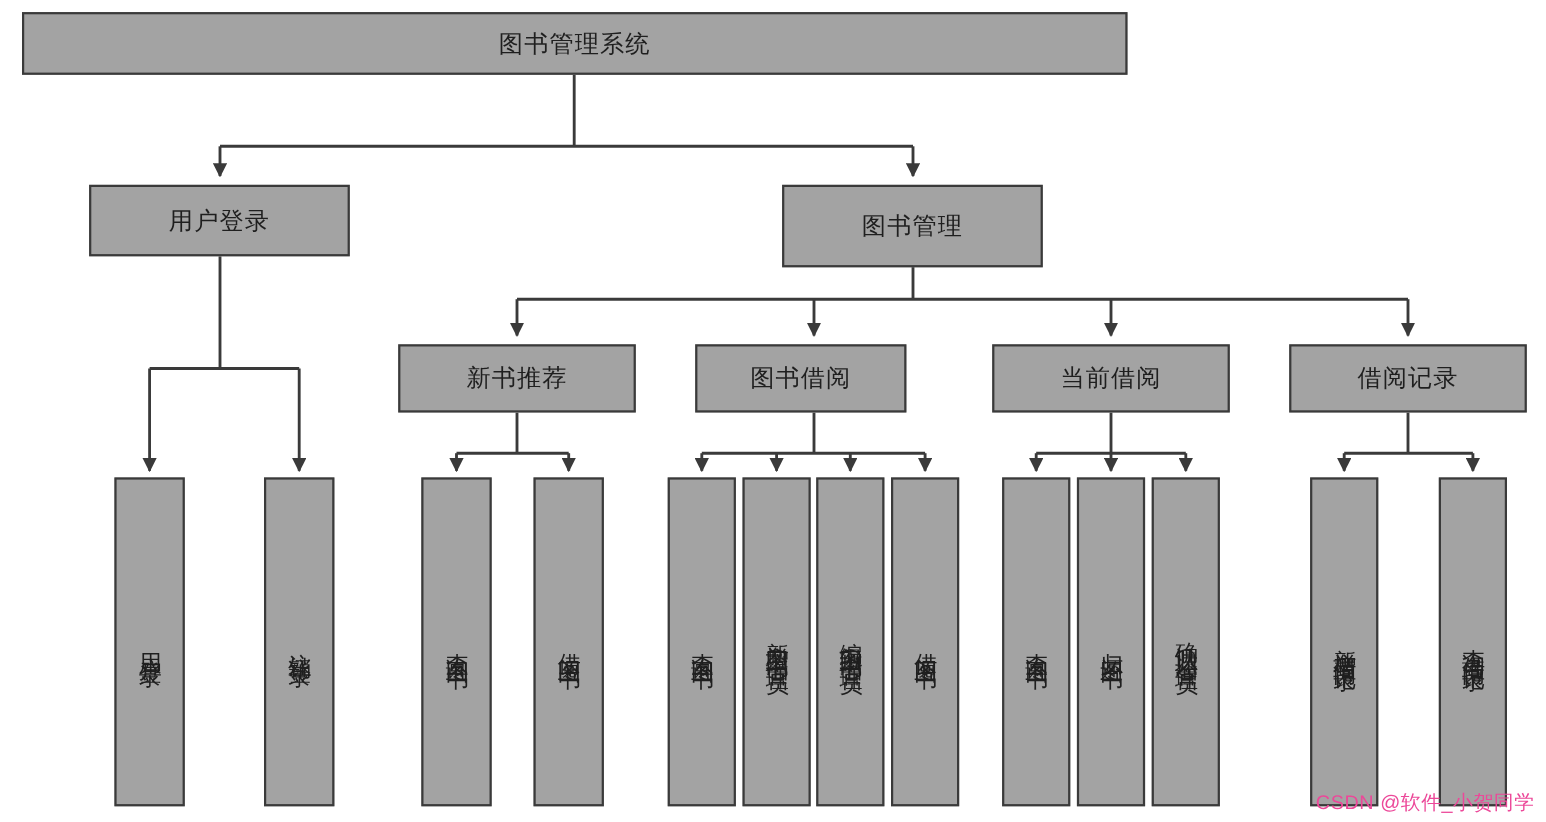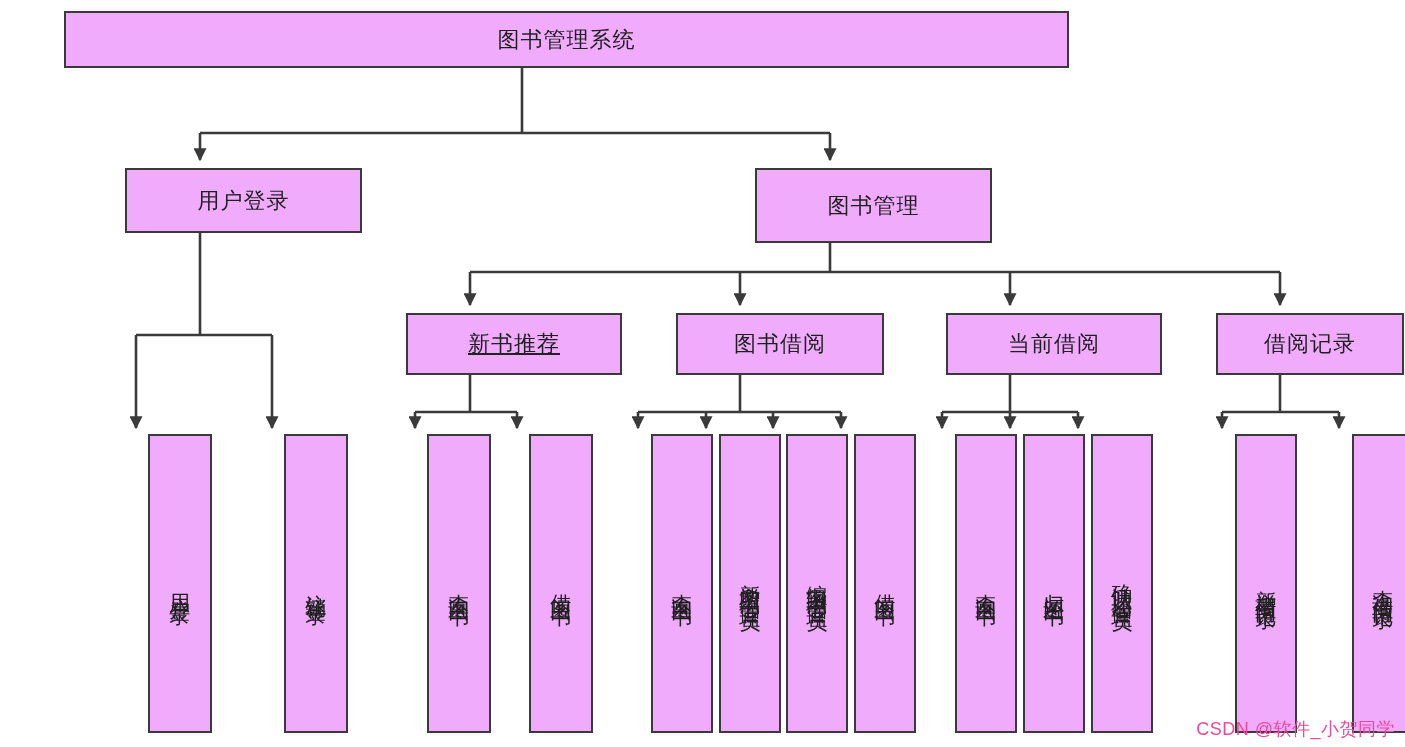--- a/index.html
+++ b/index.html
@@ -22,26 +22,25 @@
     left: 0;
     top: 0;
     width: 1405px;
     height: 747px;
     pointer-events: none;
   }
   .node {
     position: absolute;
     box-sizing: border-box;
     border: 2.5px solid #3a3a3a;
-    background: #f0abfc;
+    background: #a3a3a3;
     display: flex;
     align-items: center;
     justify-content: center;
     color: #222222;
-    margin-left: 44px;
   }
   .node-label {
     font-size: 22px;
     line-height: 1.15;
     letter-spacing: 1px;
     white-space: nowrap;
     color: #1f1f1f;
   }
   .node.horiz .node-label {
     writing-mode: horizontal-tb;
@@ -129,30 +128,30 @@
     <span class="node-label">图书管理系统</span>
   </div>
 
   <div class="node horiz" style="left:81px; top:168px; width:237px; height:65px;">
     <span class="node-label">用户登录</span>
   </div>
   <div class="node horiz" style="left:711px; top:168px; width:237px; height:75px;">
     <span class="node-label">图书管理</span>
   </div>
 
-  <div class="node horiz" style="left:362px; top:313px; width:216px; height:62px;text-decoration:underline;">
+  <div class="node horiz" style="left:362px; top:313px; width:216px; height:62px;">
     <span class="node-label">新书推荐</span>
   </div>
-  <div class="node horiz" style="left:632px; top:313px; width:208px; height:62px;">
+  <div class="node horiz" style="left:632px; top:313px; width:192px; height:62px;">
     <span class="node-label">图书借阅</span>
   </div>
   <div class="node horiz" style="left:902px; top:313px; width:216px; height:62px;">
     <span class="node-label">当前借阅</span>
   </div>
-  <div class="node horiz" style="left:1172px; top:313px; width:188px; height:62px;">
+  <div class="node horiz" style="left:1172px; top:313px; width:216px; height:62px;">
     <span class="node-label">借阅记录</span>
   </div>
 
   <div class="node vert" style="left:104px; top:434px; width:64px; height:299px;">
     <span class="node-label">用户登录</span>
   </div>
   <div class="node vert" style="left:240px; top:434px; width:64px; height:299px;">
     <span class="node-label">注销登录</span>
   </div>
 

